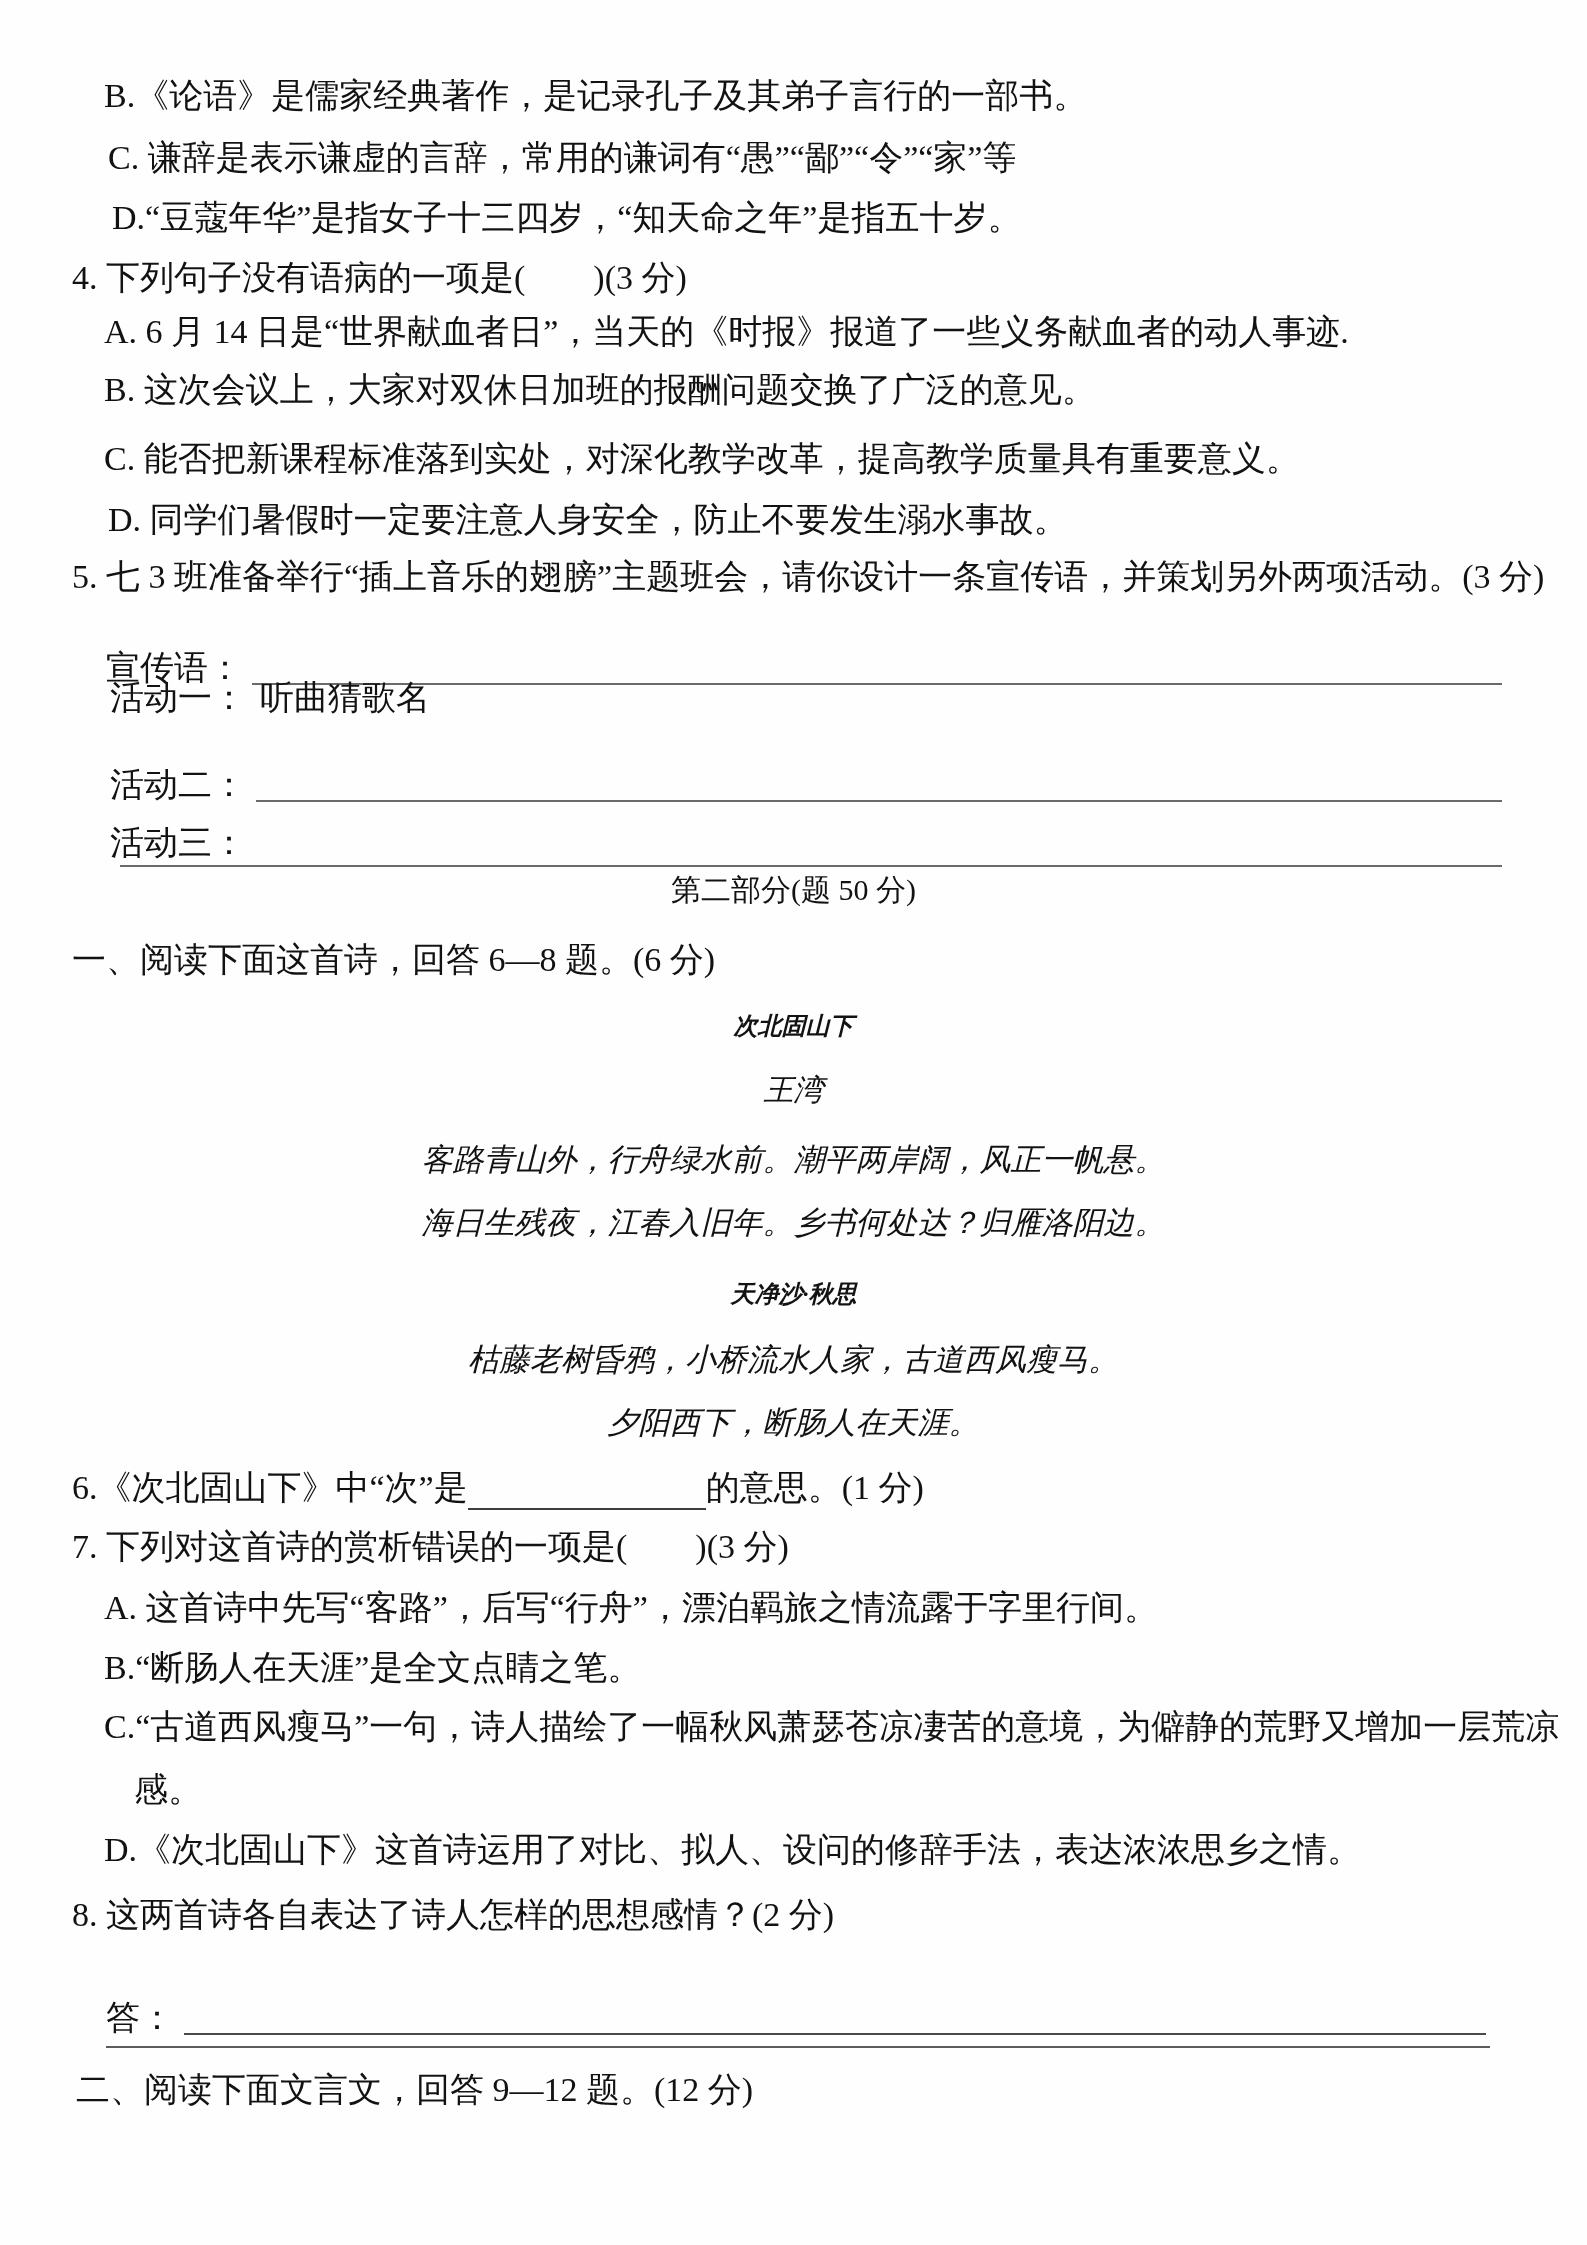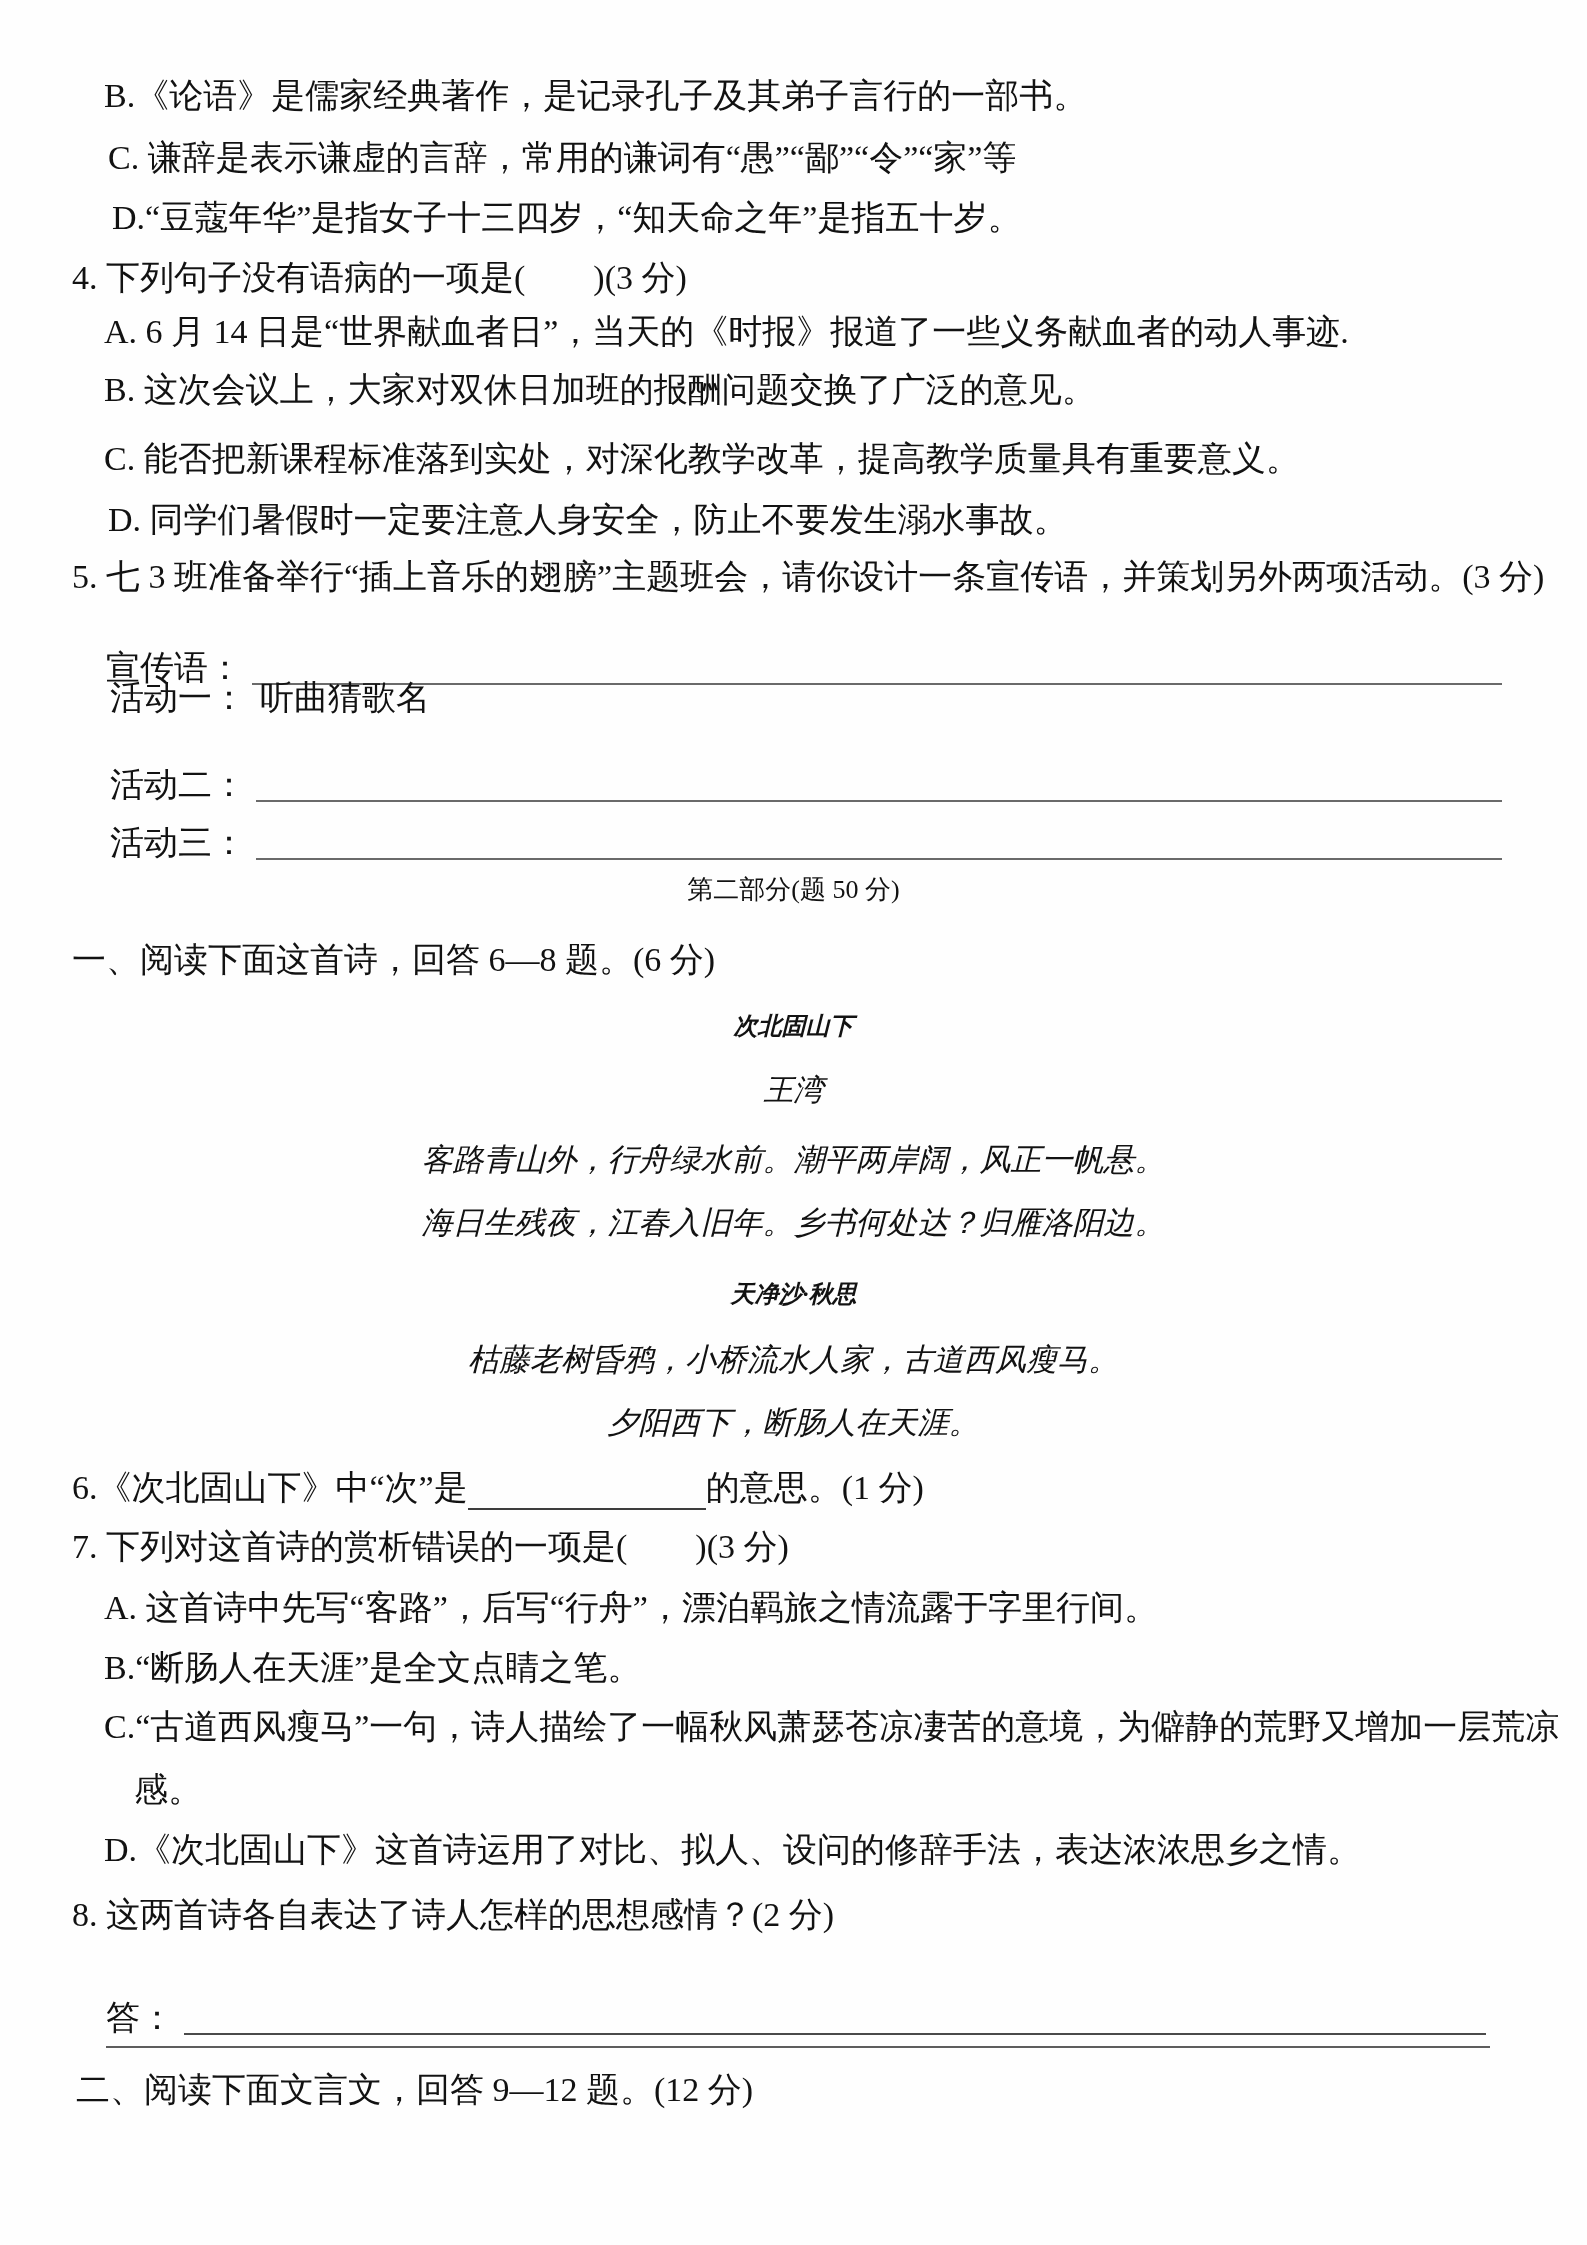--- a/index.html
+++ b/index.html
@@ -13,21 +13,21 @@
     color: #121212;
     overflow: hidden;
   }
   .line {
     position: absolute;
     white-space: nowrap;
     font-size: 34px;
     line-height: 44px;
   }
   .center { left: 0; right: 0; text-align: center; }
-  .heading { font-size: 26px; }
+  .heading { font-size: 30px; }
   .poem { font-size: 31px; font-style: italic; }
   .poem-title { font-size: 24px; font-weight: bold; font-style: italic; }
   .author { font-size: 30px; font-style: italic; }
   .fill-row { display: flex; align-items: stretch; margin-top: 28px; }
   .fill-row .label { flex: 0 0 auto; }
   .fill {
     flex: 1 1 auto;
     border-bottom: 2px solid #6a6a6a;
     margin: 0 4px 5px 10px;
   }
@@ -70,21 +70,21 @@
 
   <div class="line" style="top:676px; left:110px;">
     <span>活动一：</span><span class="gap"></span><span>听曲猜歌名</span>
   </div>
 
   <div class="line fill-row" style="top:735px; left:110px; width:1396px;">
     <span class="label">活动二：</span>
     <span class="fill"></span>
   </div>
 
-  <div class="line fill-row" style="top:793px; left:110px; width:1396px;">
+  <div class="line fill-row" style="top:793px; left:110px; width:1396px;flex-direction:column;">
     <span class="label">活动三：</span>
     <span class="fill"></span>
   </div>
 
   <div class="line heading center" style="top:868px;">第二部分(题 50 分)</div>
 
   <div class="line" style="top:938px; left:72px;">一、阅读下面这首诗，回答 6—8 题。(6 分)</div>
 
   <div class="line poem-title center" style="top:1004px;">次北固山下</div>
   <div class="line author center" style="top:1068px;">王湾</div>

